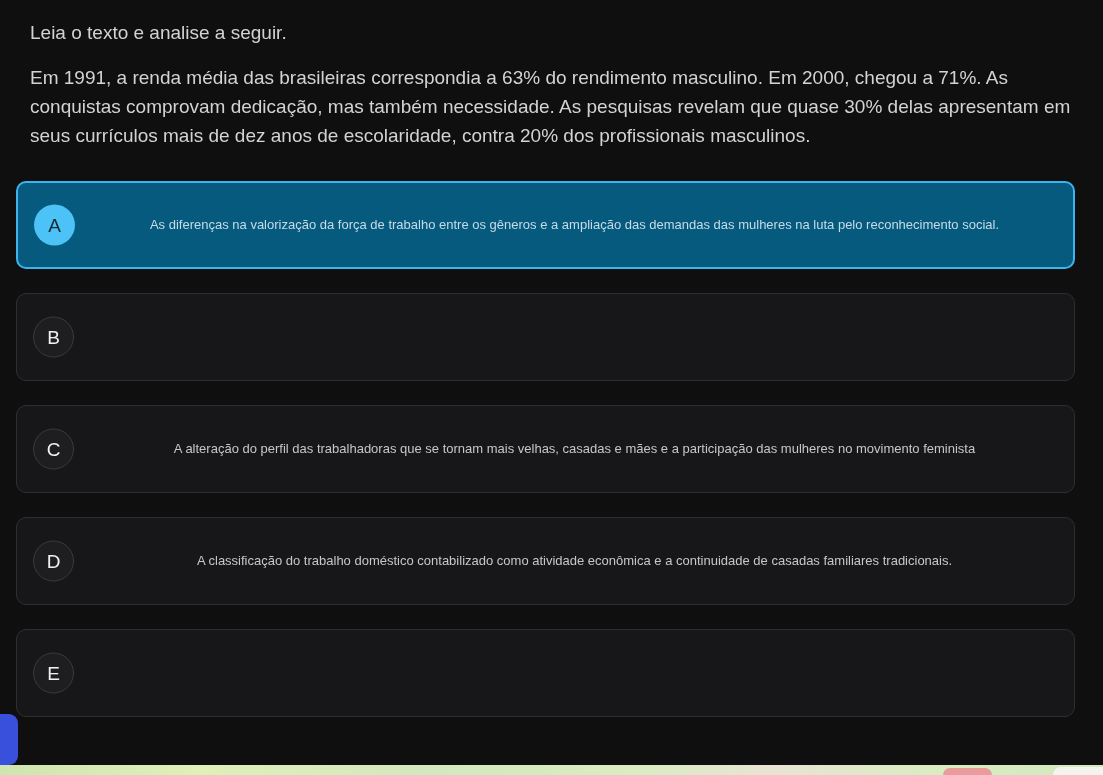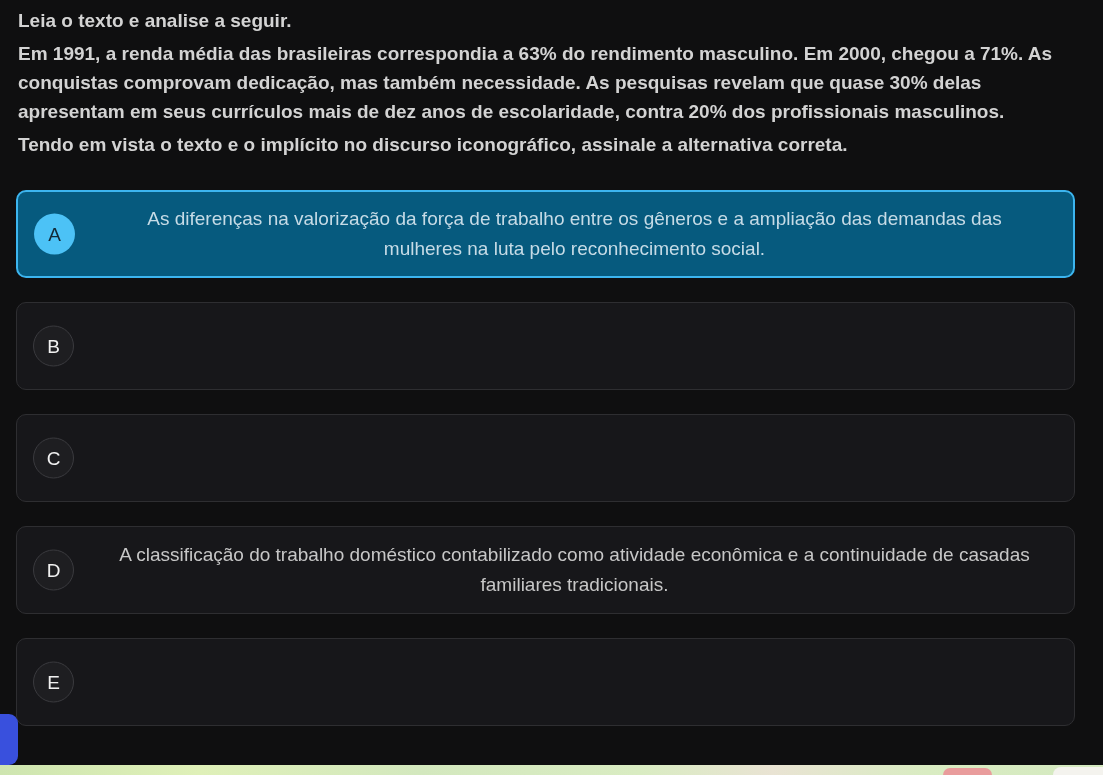--- a/index.html
+++ b/index.html
@@ -10,21 +10,21 @@
     position:relative;
     font-family:"Liberation Sans", sans-serif;
   }
   .question{
     padding:2px 12px 0 14px;
     color:#d3d3d3;
     font-size:19px;
     line-height:29px;
     max-width:1085px;
   }
-  .question p{margin:4px;font-weight:bold;}
+  .question p{margin:16px;}
   .options{
     margin:31px 14px 0 16px;
   }
   .option{
     position:relative;
     width:1059px;
     height:88px;
     box-sizing:border-box;
     border-radius:10px;
     margin-bottom:24px;
@@ -52,21 +52,21 @@
   }
   .selected .badge{
     background:#4cc2f6;
     border:none;
     color:#122a37;
   }
   .option-text{
     flex:1;
     text-align:center;
     padding:0 30px 0 88px;
-    font-size:19px;
+    font-size:13px;
     line-height:30px;
     color:#c7c7c7;
   }
   .selected .option-text{
     color:#c6dbe6;
   }
   .left-blue-pill{
     position:absolute;
     left:0;top:714px;
     width:18px;height:51px;
@@ -99,36 +99,36 @@
     background:#f4f3ee;
     z-index:6;
   }
 </style>
 </head>
 <body>
 
 <div class="question">
   <p>Leia o texto e analise a seguir.</p>
   <p>Em 1991, a renda média das brasileiras correspondia a 63% do rendimento masculino. Em 2000, chegou a 71%. As conquistas comprovam dedicação, mas também necessidade. As pesquisas revelam que quase 30% delas apresentam em seus currículos mais de dez anos de escolaridade, contra 20% dos profissionais masculinos.</p>
-  <p>Tendo em vista o texto e o implícito no discurso iconográfico, assinale a alternativa correta.</p>
 </div>
 
 <div class="options">
 
   <div class="option selected">
     <span class="badge">A</span>
     <span class="option-text">As diferenças na valorização da força de trabalho entre os gêneros e a ampliação das demandas das mulheres na luta pelo reconhecimento social.</span>
   </div>
 
   <div class="option">
     <span class="badge">B</span>
   </div>
 
   <div class="option">
     <span class="badge">C</span>
+    <span class="option-text">A alteração do perfil das trabalhadoras que se tornam mais velhas, casadas e mães e a participação das mulheres no movimento feminista</span>
   </div>
 
   <div class="option">
     <span class="badge">D</span>
     <span class="option-text">A classificação do trabalho doméstico contabilizado como atividade econômica e a continuidade de casadas familiares tradicionais.</span>
   </div>
 
   <div class="option">
     <span class="badge">E</span>
   </div>

